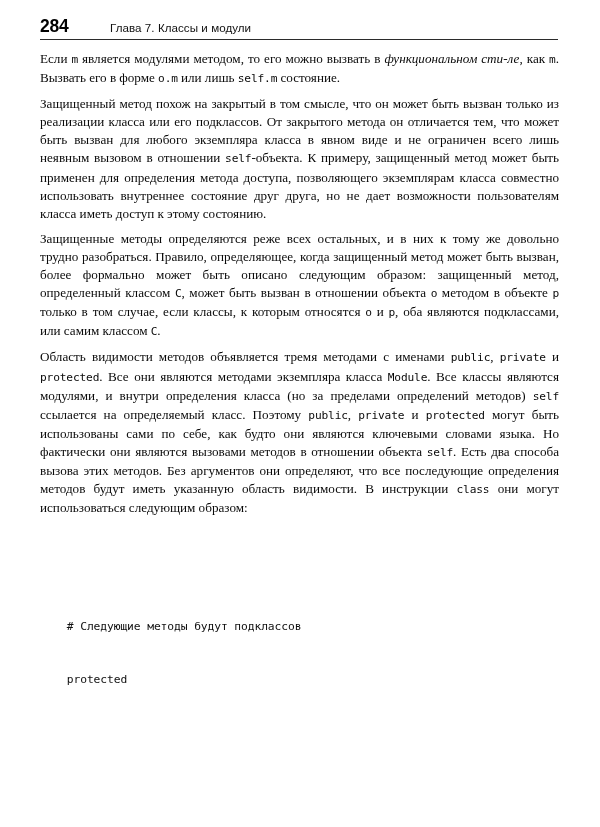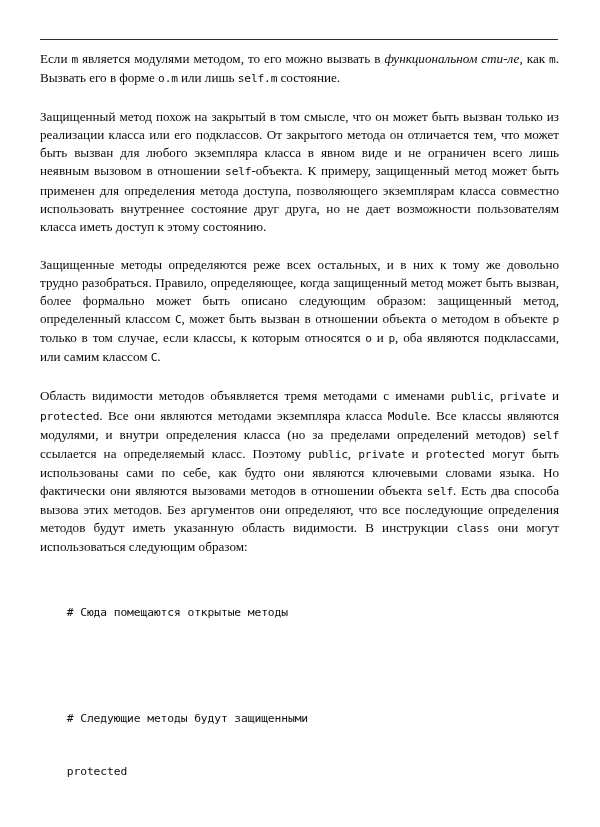--- a/index.html
+++ b/index.html
@@ -72,21 +72,21 @@
     font-size: 13.15px;
     line-height: 18.1px;
     text-align: justify;
     text-justify: inter-word;
     text-indent: 0;
     hyphens: manual;
     word-spacing: -0.1px;
   }
 
   p.para + p.para {
-    margin-top: 20px;
+    margin-top: 7px;
   }
 
   
   code, .mono {
     font-family: "DejaVu Sans Mono", "Liberation Mono", monospace;
     font-size: 11.2px;
     letter-spacing: -0.15px;
   }
 
   i, .ital {
@@ -113,36 +113,39 @@
   .code-line {
     display: block;
     white-space: pre;
   }
 </style>
 </head>
 <body>
 
 <div class="page">
 
+  <div class="running-head">
+    <span class="folio">284</span>
+    <span class="chapter-title">Глава 7. Классы и модули</span>
+  </div>
   <div class="head-rule"></div>
 
   <div class="content">
 
     <p class="para"><span>Если </span><code>m</code><span> является модулями методом, то его можно вызвать в </span><i>функциональном сти-ле</i><span>, как </span><code>m</code><span>. Вызвать его в форме </span><code>o.m</code><span> или лишь </span><code>self.m</code><span> состояние.</span></p>
 
     <p class="para"><span>Защищенный метод похож на закрытый в том смысле, что он может быть вызван только из реализации класса или его подклассов. От закрытого метода он отличается тем, что может быть вызван для любого экземпляра класса в явном виде и не ограничен всего лишь неявным вызовом в отношении </span><code>self</code><span>-объекта. К примеру, защищенный метод может быть применен для определения метода доступа, позволяющего экземплярам класса совместно использовать внутреннее состояние друг друга, но не дает возможности пользователям класса иметь доступ к этому состоянию.</span></p>
 
     <p class="para"><span>Защищенные методы определяются реже всех остальных, и в них к тому же довольно трудно разобраться. Правило, определяющее, когда защищенный метод может быть вызван, более формально может быть описано следующим образом: защищенный метод, определенный классом </span><code>C</code><span>, может быть вызван в отношении объекта </span><code>o</code><span> методом в объекте </span><code>p</code><span> только в том случае, если классы, к которым относятся </span><code>o</code><span> и </span><code>p</code><span>, оба являются подклассами, или самим классом </span><code>C</code><span>.</span></p>
 
     <p class="para"><span>Область видимости методов объявляется тремя методами с именами </span><code>public</code><span>, </span><code>private</code><span> и </span><code>protected</code><span>. Все они являются методами экземпляра класса </span><code>Module</code><span>. Все классы являются модулями, и внутри определения класса (но за пределами определений методов) </span><code>self</code><span> ссылается на определяемый класс. Поэтому </span><code>public</code><span>, </span><code>private</code><span> и </span><code>protected</code><span> могут быть использованы сами по себе, как будто они являются ключевыми словами языка. Но фактически они являются вызовами методов в отношении объекта </span><code>self</code><span>. Есть два способа вызова этих методов. Без аргументов они определяют, что все последующие определения методов будут иметь указанную область видимости. В инструкции </span><code>class</code><span> они могут использоваться следующим образом:</span></p>
 
     <div class="code-block">
-      <span class="code-line">    # Сюда помещаются открытые методы</span>
       <span class="blank"></span>
-      <span class="code-line">    # Следующие методы будут защищенными</span>
+      <span class="code-line">    # Следующие методы будут подклассов</span>
       <span class="code-line">    protected</span>
       <span class="blank"></span>
       
       
       
       
       
       
       
     </div>

